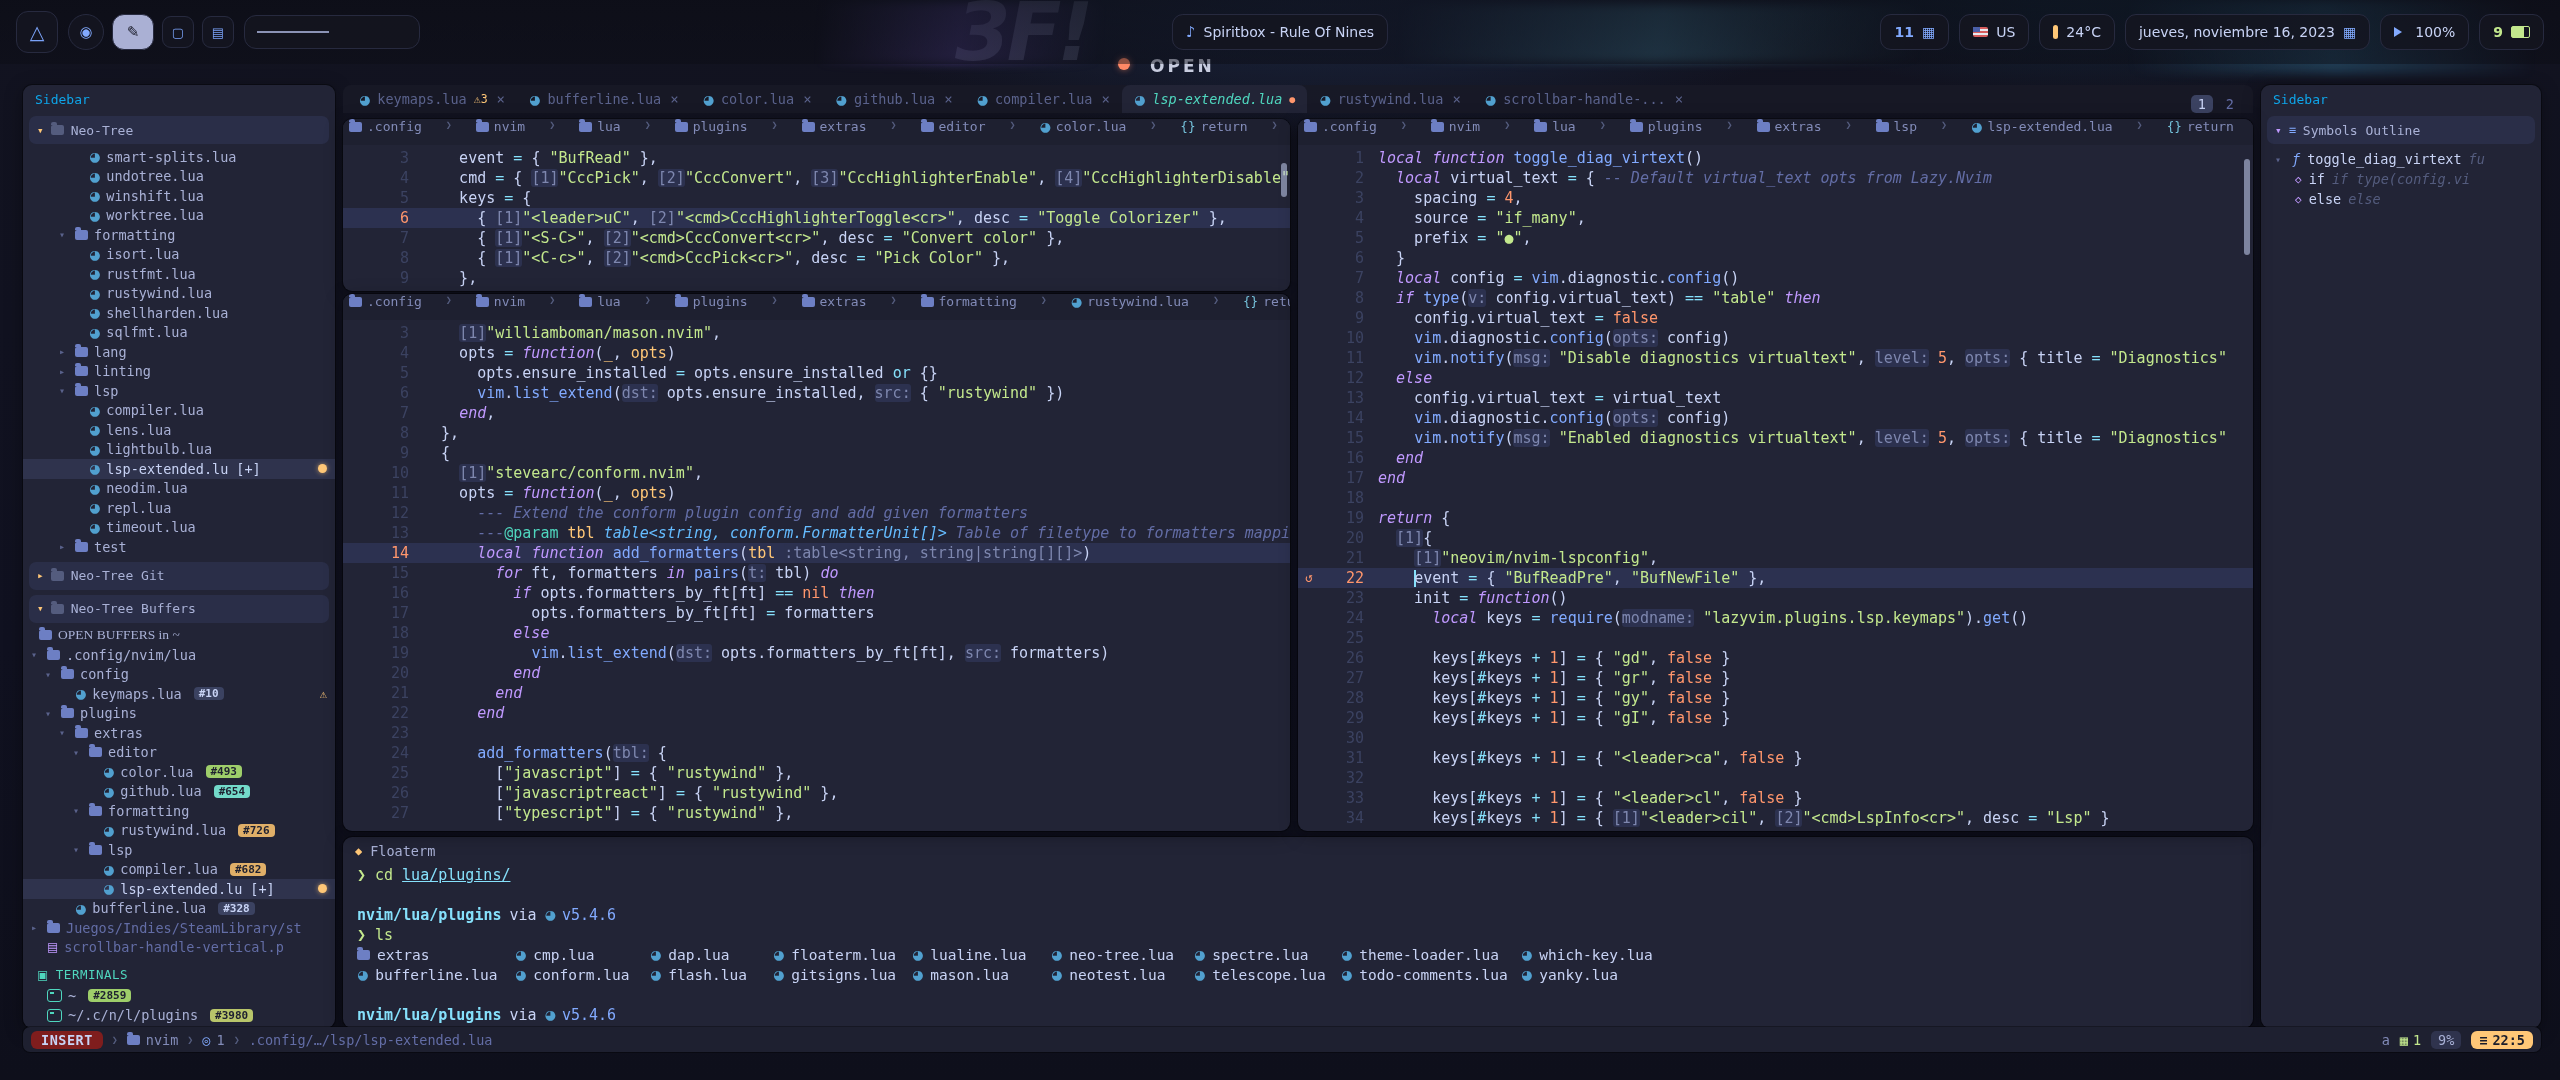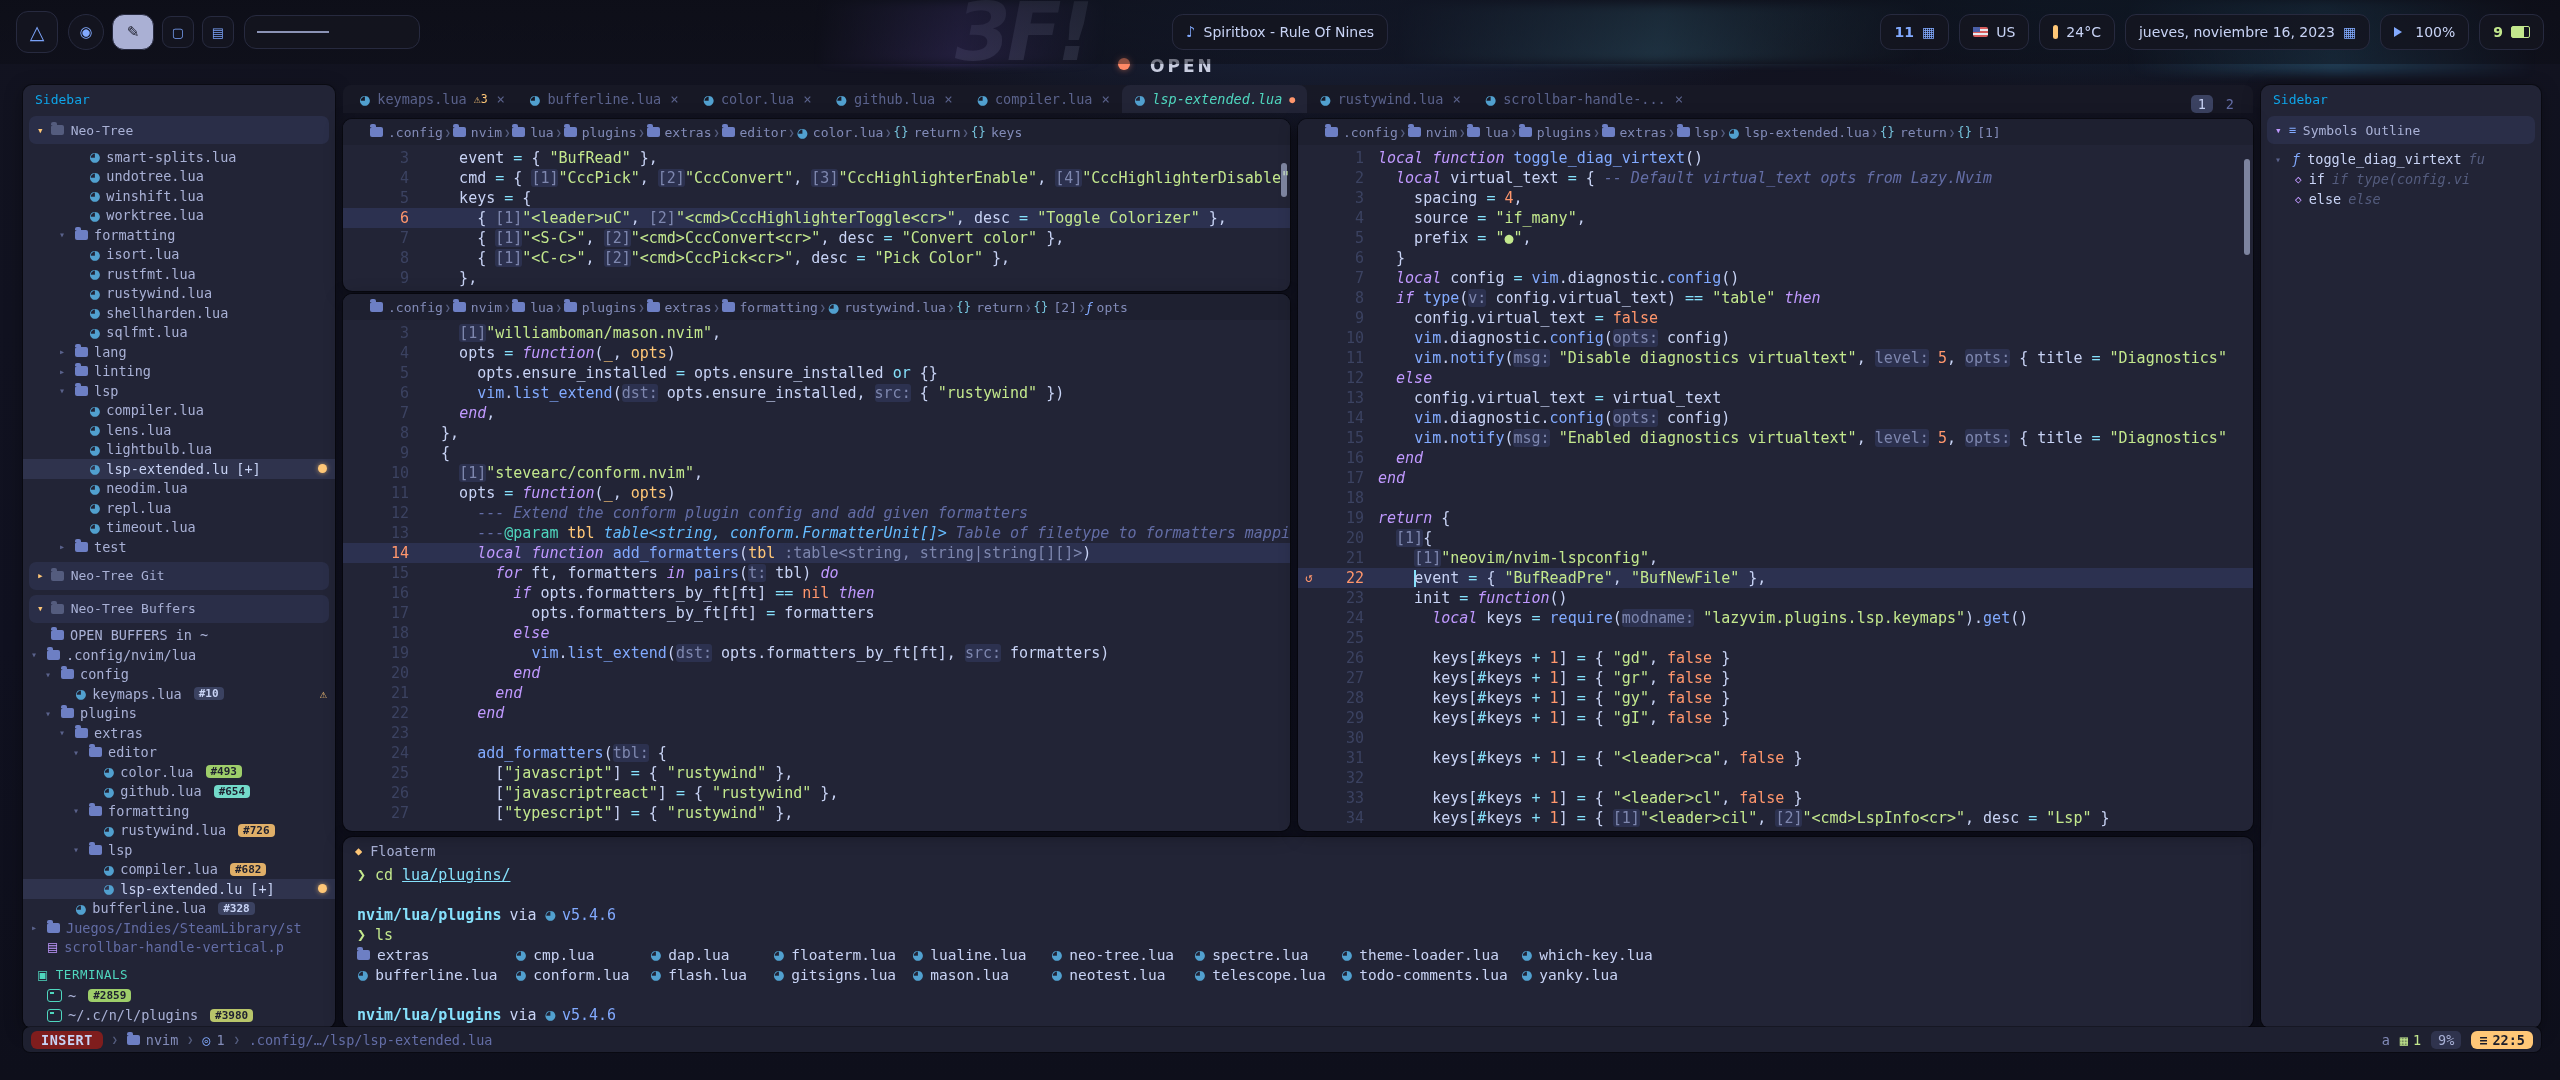--- a/index.html
+++ b/index.html
@@ -102,21 +102,21 @@
   .tpage{padding:1px 7px;border-radius:5px;color:#636da6}
   .tpage.active{background:#3b4261;color:#c8d3f5}
 
   
   .editors-row{display:flex;gap:8px;height:712px;min-height:0}
   .lefteds{width:947px;flex:none;display:flex;flex-direction:column;gap:3px}
   .editor{position:relative;overflow:hidden;display:flex;flex-direction:column}
   .ed-a{height:172px;flex:none}
   .ed-b{flex:1}
   .ed-c{flex:1}
-  .crumbs{height:26px;flex:none;display:flex;align-items:center;gap:2px;padding:0 27px;background:#1e2030;
+  .crumbs{height:26px;flex:none;display:flex;align-items:flex-start;gap:24px;padding:0 6px;background:#1e2030;
     font-family:"DejaVu Sans Mono",monospace;font-size:13px;color:#828bb8;white-space:nowrap;overflow:hidden}
   .crumb{display:inline-flex;align-items:center;gap:5px}
   .crumb-sep{color:#545c7e;font-size:10px}
   .code{flex:1;font-family:"DejaVu Sans Mono",monospace;font-size:15px;line-height:20px;overflow:hidden;padding-top:3px}
   .cl{display:flex;height:20px;white-space:pre}
   .cl .sign{width:22px;flex:none;text-align:center;color:#ff966c;font-size:13px}
   .cl .ln{width:44px;flex:none;text-align:right;padding-right:14px;color:#3b4261}
   .cl.cur{background:#2c3150}
   .cl.cur .ln{color:#ff966c}
   .cl .txt{flex:1;overflow:hidden}
@@ -380,21 +380,21 @@
         <div class="nt-header">
           <span class="chev">▸</span>
           <span class="fi dim"></span>
           <span>Neo-Tree Git</span>
         </div>
         <div class="nt-header">
           <span class="chev">▾</span>
           <span class="fi dim"></span>
           <span>Neo-Tree Buffers</span>
         </div>
-        <div class="trow" style="padding-left: 12px;">
+        <div class="trow" style="padding-left: 0; font-family: Liberation Serif, serif;">
           <span class="chev-sp"></span>
           <span class="fi"></span>
           <span class="tlabel">OPEN BUFFERS in ~</span>
           <span class="flexsp"></span>
         </div>
         <div class="trow" style="padding-left: 8px;">
           <span class="chev">▾</span>
           <span class="fi"></span>
           <span class="tlabel">.config/nvim/lua</span>
           <span class="flexsp"></span>

